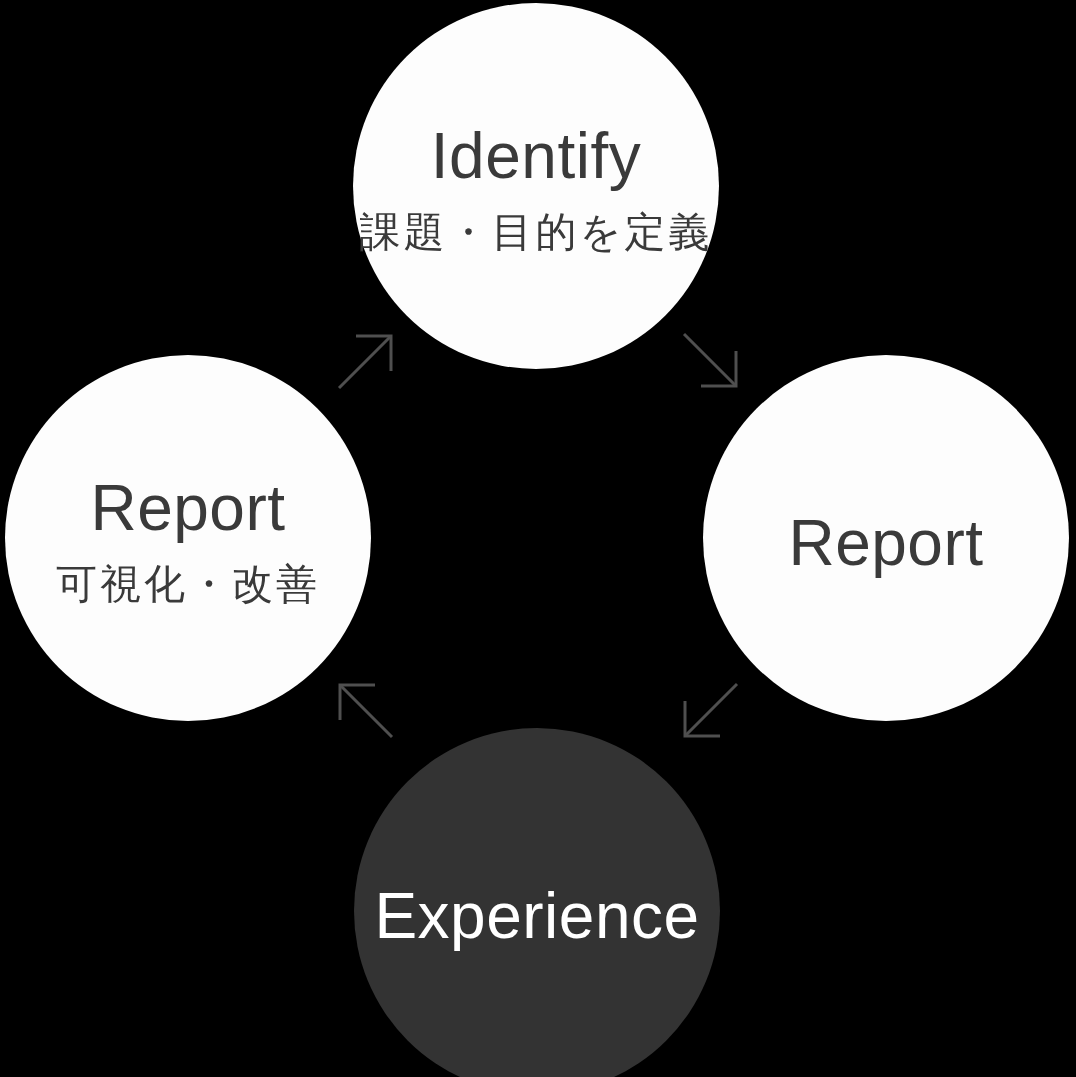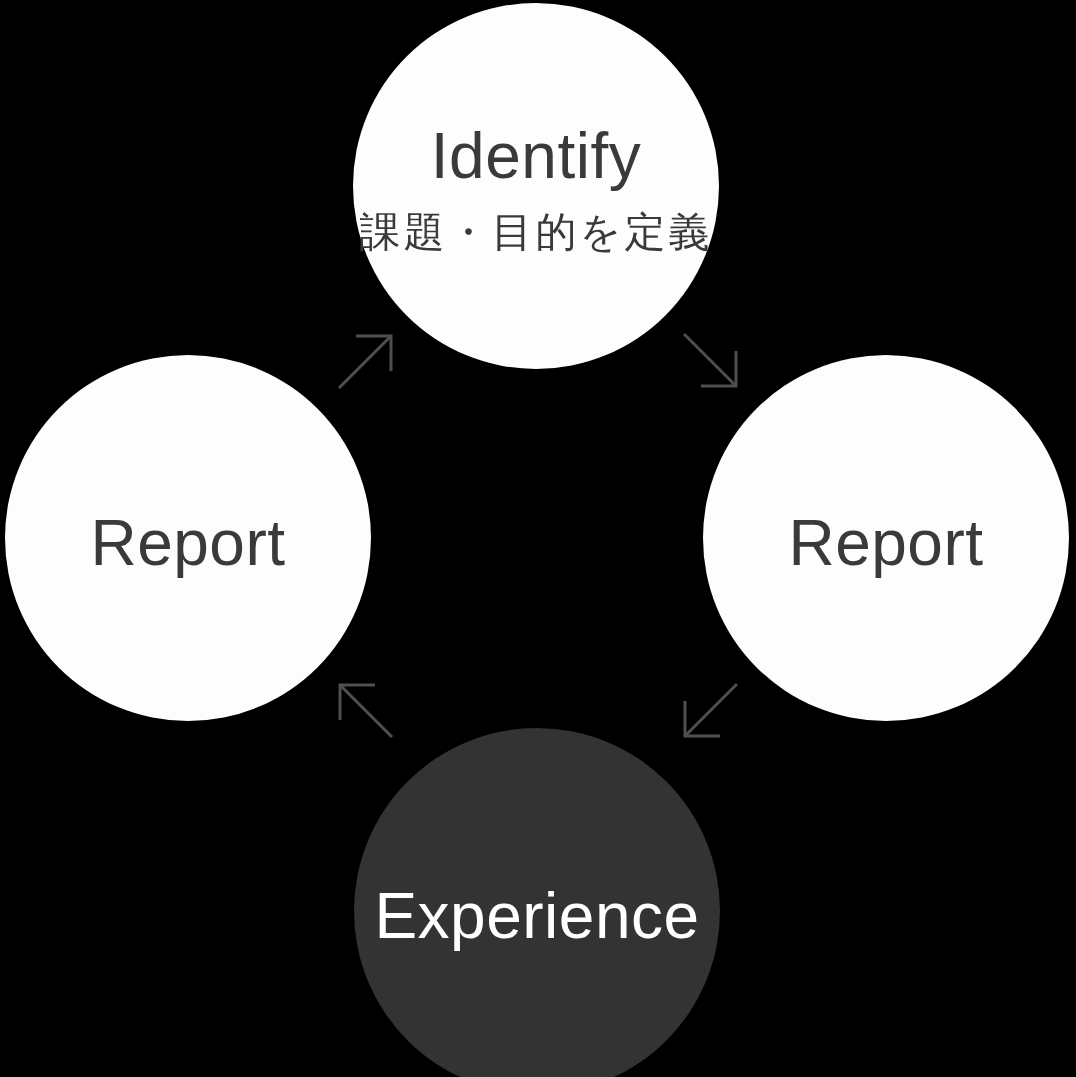--- a/index.html
+++ b/index.html
@@ -82,20 +82,21 @@
   <div class="node" id="node-design">
     <span class="title">Report</span>
   </div>
 
   <div class="node dark" id="node-experience">
     <span class="title">Experience</span>
   </div>
 
   <div class="node" id="node-report">
     <span class="title">Report</span>
+    <span class="subtitle">可視化・改善</span>
   </div>
 
   <div class="arrow" id="arrow-ne">
     <svg width="58" height="58" viewBox="0 0 58 58" fill="none" xmlns="http://www.w3.org/2000/svg">
       <line x1="3" y1="55" x2="55" y2="3" stroke="#4f4f4f" stroke-width="3"></line>
       <polyline points="20,3 55,3 55,38" stroke="#4f4f4f" stroke-width="3" fill="none"></polyline>
     </svg>
   </div>
 
   <div class="arrow" id="arrow-se">

